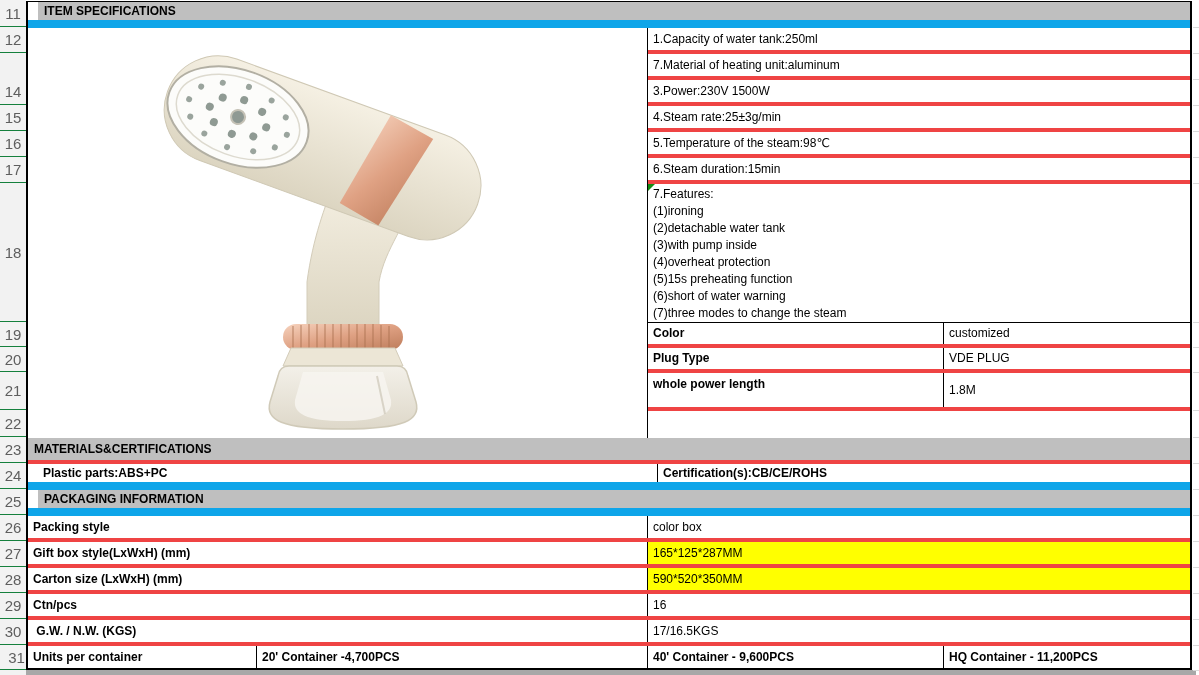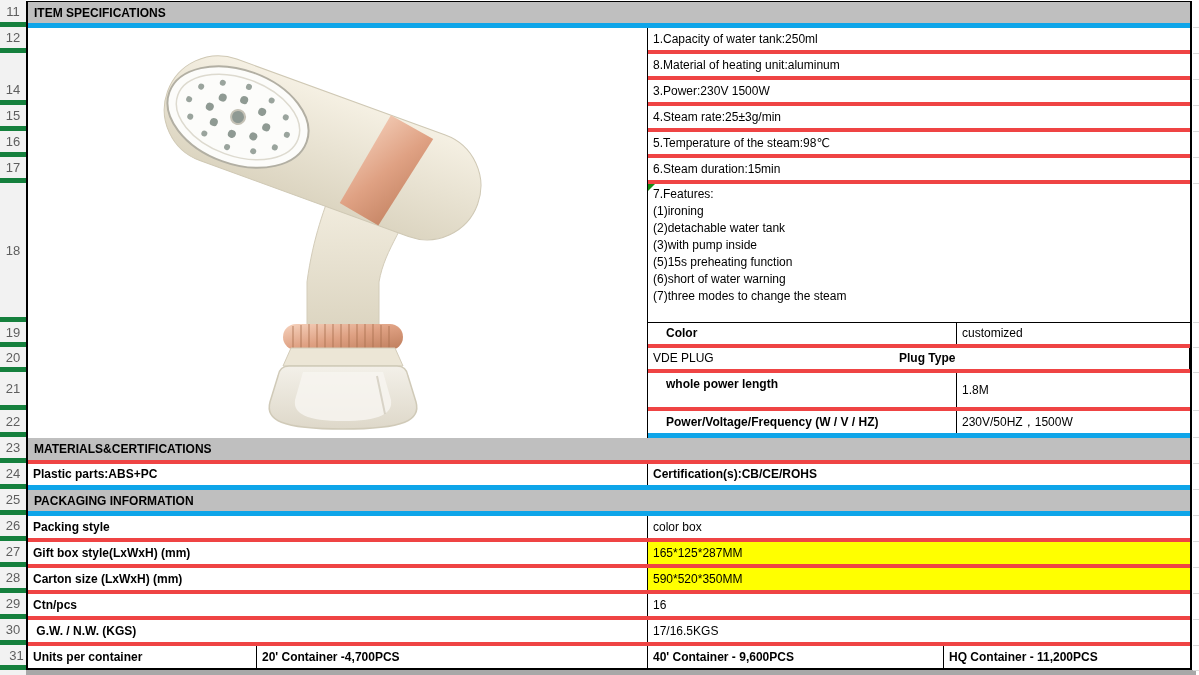--- a/index.html
+++ b/index.html
@@ -7,33 +7,33 @@
     width:1199px;height:675px;position:relative;overflow:hidden;
     background:#ffffff;
     font-family:"Liberation Sans","DejaVu Sans",sans-serif;
     font-size:12px;color:#000;
   }
   *{box-sizing:border-box;}
   
   #gutter{position:absolute;left:0;top:0;width:26px;height:675px;background:#f2f2f2;}
   .gutter-cell{
     width:26px;display:flex;align-items:center;justify-content:center;
-    border-bottom:5px solid #15803d;color:#5e5e5e;font-size:13px;
+    border-bottom:1px solid #15803d;color:#5e5e5e;font-size:15px;
   }
   
   .sliver-line{position:absolute;left:1193px;width:6px;height:1px;background:#d9d9d9;}
   
   #sheet{
     position:absolute;left:26px;top:1px;width:1166px;
     border-left:2px solid #000;border-right:2px solid #000;border-top:1px solid #000;
     background:#fff;
   }
   .row{display:flex;width:100%;}
   .bb1{border-bottom:4px solid #ef4444;}
-  .bb2{border-bottom:5px solid #0ea5e9;}
+  .bb2{border-bottom:8px solid #0ea5e9;padding-left:10px;}
   .bb3{border-bottom:3px solid #000;}
   .cell{
     display:flex;align-items:center;padding-left:5px;overflow:hidden;
     white-space:pre-wrap;line-height:1.25;
   }
   .br{border-right:1px solid #000;}
   .b{font-weight:700;}
   .section-header{
     background:var(--header-bg,#bfbfbf);font-weight:700;padding-left:6px;
     display:flex;align-items:center;
@@ -44,21 +44,21 @@
   .band-right{flex:1;display:flex;flex-direction:column;}
   .spec-row{height:26px;}
   .features-cell{
     position:relative;height:139px;border-bottom:1px solid #000;
     padding:2px 0 0 5px;line-height:17px;
   }
   .flag{
     position:absolute;left:0;top:0;width:0;height:0;
     border-top:7px solid var(--flag,#128a12);border-right:7px solid transparent;
   }
-  .attr-label{width:296px;margin-left:13px;}
+  .attr-label{width:296px;}
   .attr-value{flex:1;}
   .top-align{align-items:flex-start;padding-top:4px;}
   #bottom-band{position:absolute;left:26px;top:670px;width:1170px;height:5px;background:var(--band,#a8a8a8);}
 </style>
 </head>
 <body>
 
 <div id="gutter">
     <div class="gutter-cell" style="height: 27px;">11</div>
     <div class="gutter-cell" style="height: 26px;">12</div>
@@ -162,52 +162,49 @@
 
         <path d="M168,316 L272,316 L280,334 L160,334 Z" fill="#ece6d6" stroke="#d3ccb9" stroke-width="1"></path>
 
         <path d="M166,334 L274,334 C281,334 284,338 285,344 L293,370 C298,388 282,397 220,397 C158,397 142,388 147,370 L155,344 C156,338 159,334 166,334 Z" fill="url(#tank)" stroke="#d0cab8" stroke-width="1.5"></path>
         <path d="M180,340 L260,340 L268,368 C270,382 256,389 220,389 C184,389 170,382 172,368 Z" fill="#f7f5f0" opacity="0.85"></path>
         <line x1="254" y1="344" x2="262" y2="382" stroke="#cdc7b8" stroke-width="2" opacity="0.7"></line>
       </svg>
     </div>
     <div class="band-right">
       <div class="cell spec-row bb1">1.Capacity of water tank:250ml</div>
-      <div class="cell spec-row bb1">8.Material of heating unit:aluminum</div>
+      <div class="cell spec-row bb1">7.Material of heating unit:aluminum</div>
       <div class="cell spec-row bb1">3.Power:230V 1500W</div>
       <div class="cell spec-row bb1">4.Steam rate:25±3g/min</div>
       <div class="cell spec-row bb1">5.Temperature of the steam:98℃</div>
       <div class="cell spec-row bb1">6.Steam duration:15min</div>
 
       <div class="features-cell">
         <div class="flag"></div>
         <div>7.Features:</div>
         <div>(1)ironing</div>
         <div>(2)detachable water tank</div>
         <div>(3)with pump inside</div>
+        <div>(4)overheat protection</div>
         <div>(5)15s preheating function</div>
         <div>(6)short of water warning</div>
         <div>(7)three modes to change the steam</div>
       </div>
 
       <div class="row bb1" style="height:25px">
         <div class="cell attr-label br b">Color</div>
         <div class="cell attr-value">customized</div>
       </div>
       <div class="row bb1" style="height:25px">
+        <div class="cell attr-label br b">Plug Type</div>
         <div class="cell attr-value">VDE PLUG</div>
-        <div class="cell attr-label br b">Plug Type</div>
       </div>
       <div class="row bb1" style="height:38px">
         <div class="cell attr-label br b top-align">whole power length</div>
         <div class="cell attr-value">1.8M</div>
-      </div>
-      <div class="row bb2" style="height:27px">
-        <div class="cell attr-label br b">Power/Voltage/Frequency (W / V / HZ)</div>
-        <div class="cell attr-value">230V/50HZ，1500W</div>
       </div>
     </div>
   </div>
 
   <div class="row bb1" style="height:26px">
     <div class="section-header" style="flex:1">MATERIALS&amp;CERTIFICATIONS</div>
   </div>
 
   <div class="row bb2" style="height:26px">
     <div class="cell br b" style="width:620px">Plastic parts:ABS+PC</div>

